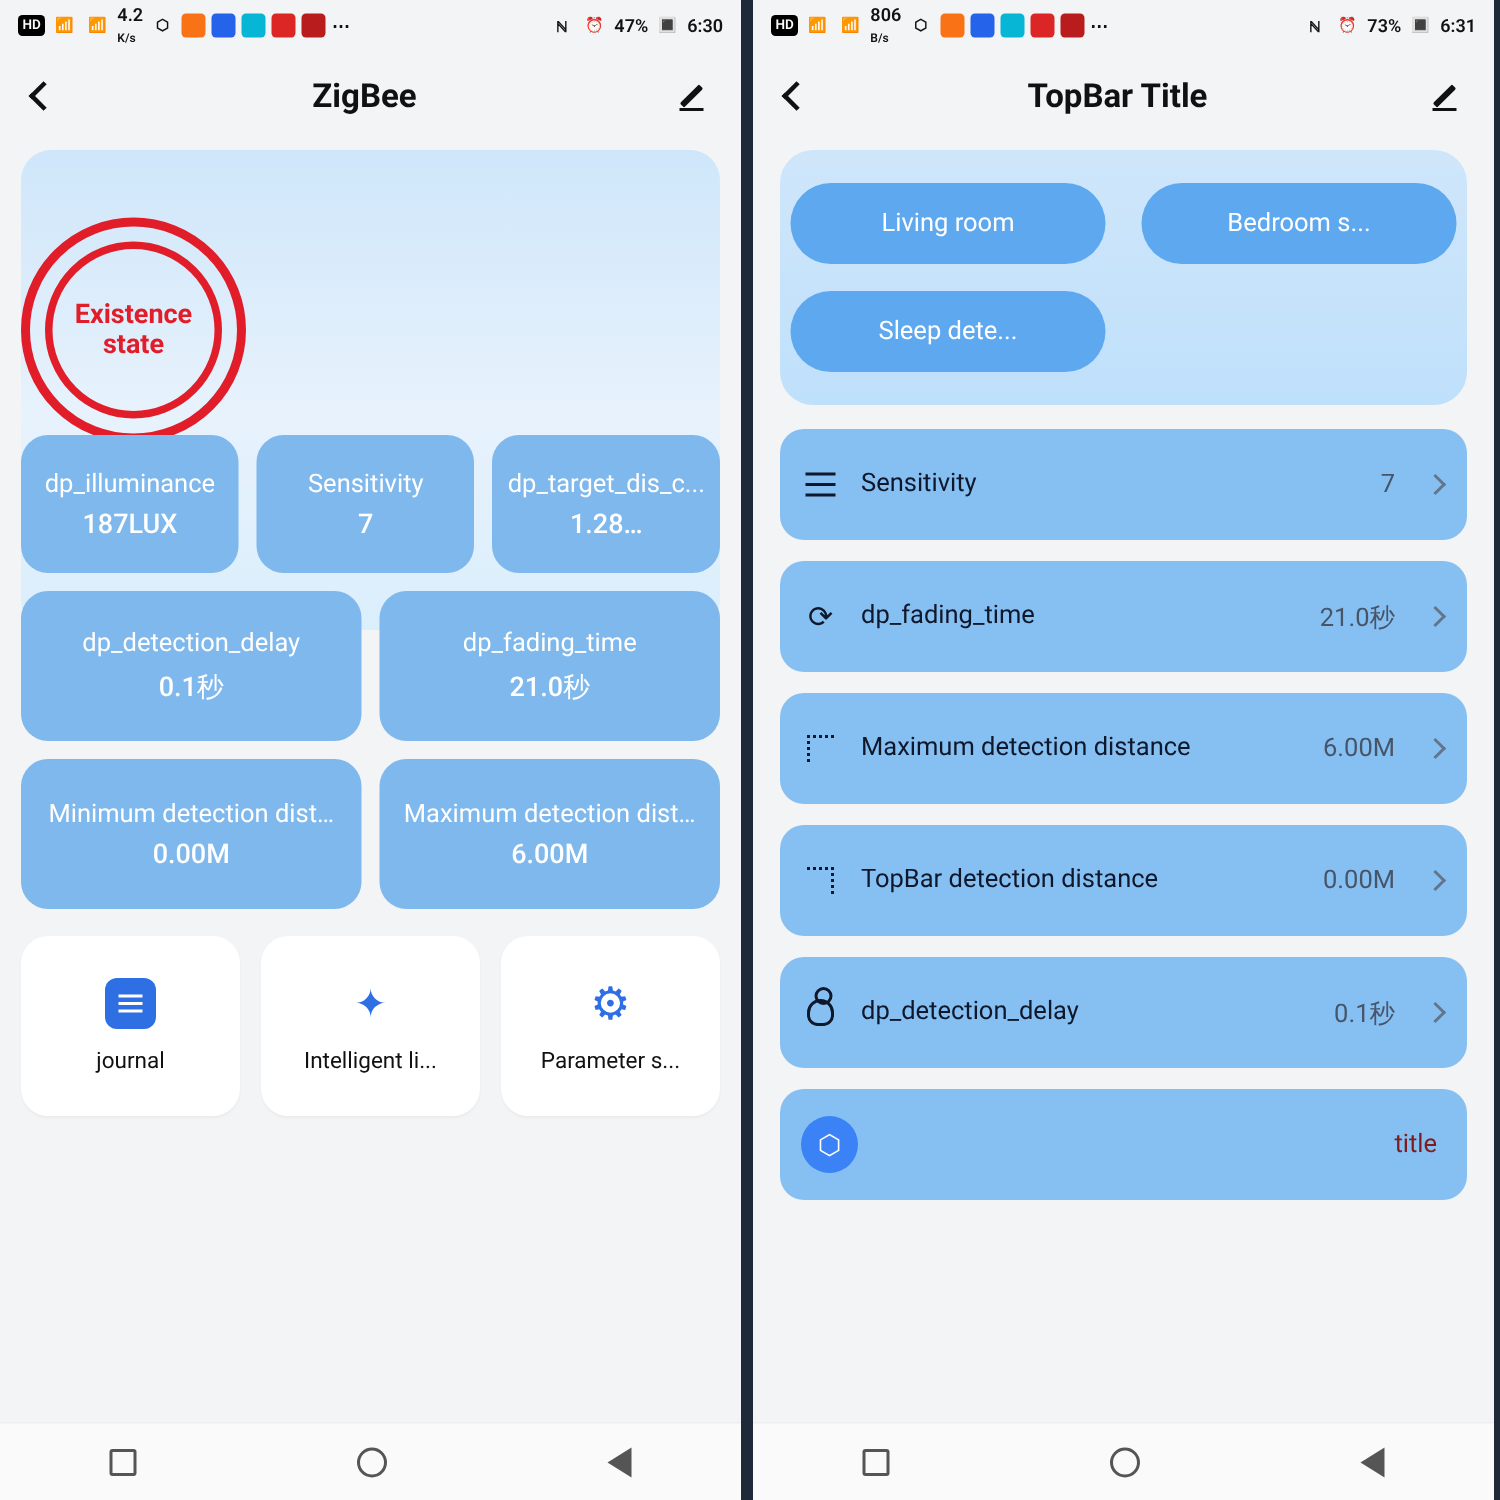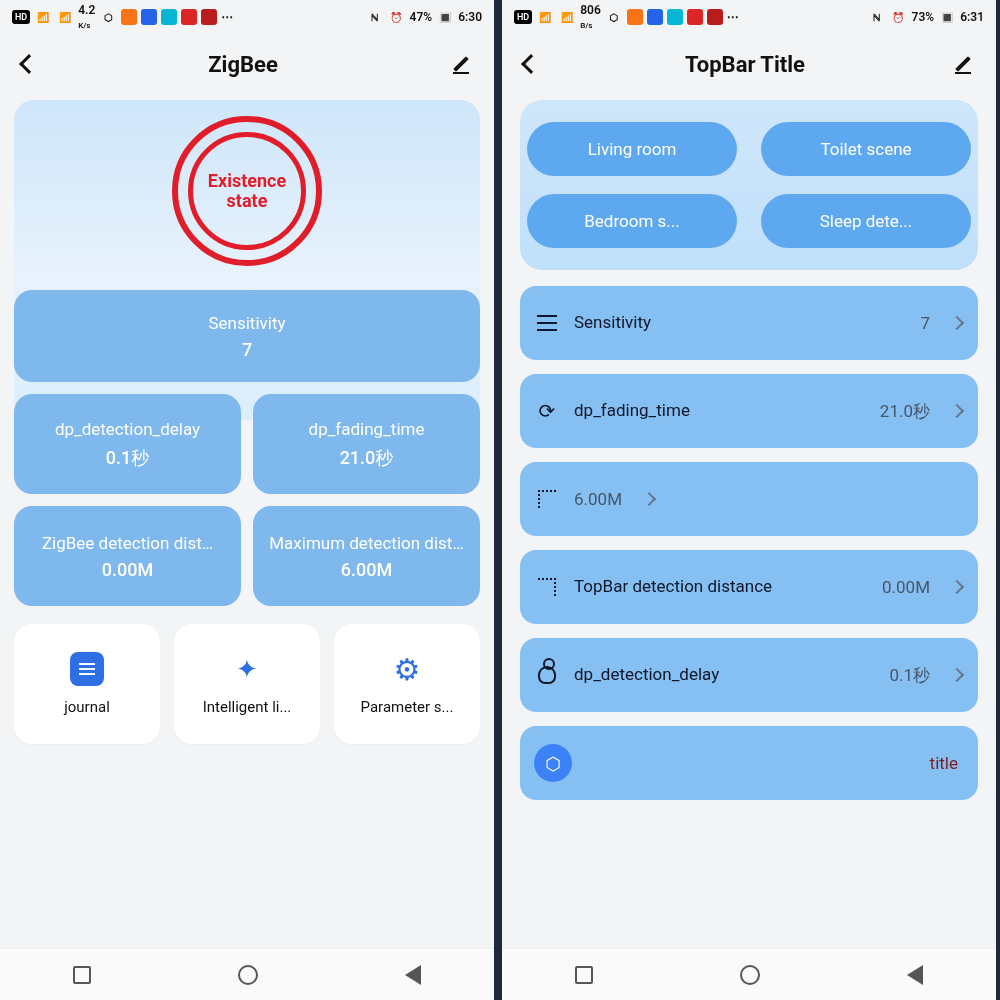--- a/index.html
+++ b/index.html
@@ -20,21 +20,21 @@
 
   
   .topbar { height: 60px; display: flex; align-items: center; justify-content: space-between; padding: 0 22px; }
   .topbar .title { flex: 1; text-align: center; font-size: 22px; font-weight: 700; color: #111; }
   .chev-left { width: 14px; height: 14px; border-left: 3px solid #111; border-bottom: 3px solid #111; transform: rotate(45deg); }
   .pencil { width: 22px; height: 22px; position: relative; }
   .pencil::before { content: ""; position: absolute; width: 18px; height: 4px; background: #111; transform: rotate(-45deg); top: 9px; left: 2px; border-radius: 1px; }
   .pencil::after { content: ""; position: absolute; width: 16px; height: 2px; background: #111; bottom: 1px; left: 3px; }
 
   
-  .hero { margin: 6px 14px 10px; height: 320px; border-radius: 20px; background: linear-gradient(180deg,#cfe6fa 0%, #e7f2fc 55%, #dbeefc 100%); display: flex; align-items: flex-start; justify-content: center; padding-top: 16px; }
+  .hero { margin: 6px 14px 10px; height: 320px; border-radius: 20px; background: linear-gradient(180deg,#cfe6fa 0%, #e7f2fc 55%, #dbeefc 100%); display: flex; align-items: flex-start; justify-content: flex-start; padding-top: 45px; }
   .ring-outer { width: 150px; height: 150px; border: 6px solid #e11d2a; border-radius: 50%; display: flex; align-items: center; justify-content: center; }
   .ring-inner { width: 118px; height: 118px; border: 5px solid #e11d2a; border-radius: 50%; display: flex; align-items: center; justify-content: center; text-align: center; color: #e11d2a; font-weight: 700; font-size: 18px; line-height: 1.1; }
 
   
   .tiles { padding: 0 14px; display: flex; flex-direction: column; gap: 12px; margin-top: -140px; }
   .row3 { display: flex; gap: 12px; }
   .tile { flex: 1; background: #7fb8ec; color: #fff; border-radius: 18px; padding: 14px 10px 12px; text-align: center; display: flex; flex-direction: column; align-items: center; justify-content: center; min-height: 92px; }
   .tile .lbl { font-size: 17px; line-height: 1.15; margin-bottom: 6px; }
   .tile .val { font-size: 18px; font-weight: 500; }
   .row3.wide .tile { min-height: 100px; }
@@ -115,37 +115,45 @@
       <div class="ring-outer">
         <div class="ring-inner">
             <span>Existence state</span>
           </div>
       </div>
     </div>
 
     <div class="tiles">
       <div class="row3">
         <div class="tile">
+          <div class="lbl">dp_illuminance</div>
+          <div class="val">187LUX</div>
+        </div>
+        <div class="tile">
           <div class="lbl">Sensitivity</div>
           <div class="val">7</div>
         </div>
+        <div class="tile">
+          <div class="lbl">dp_target_dis_c...</div>
+          <div class="val">1.28…</div>
+        </div>
       </div>
       <div class="row3 wide">
         <div class="tile">
           <div class="lbl">dp_detection_delay</div>
           <div class="val">0.1秒</div>
         </div>
         <div class="tile">
           <div class="lbl">dp_fading_time</div>
           <div class="val">21.0秒</div>
         </div>
       </div>
       <div class="row3 wide">
         <div class="tile">
-          <div class="lbl">ZigBee detection dist…</div>
+          <div class="lbl">Minimum detection dist…</div>
           <div class="val">0.00M</div>
         </div>
         <div class="tile">
           <div class="lbl">Maximum detection dist…</div>
           <div class="val">6.00M</div>
         </div>
       </div>
     </div>
 
     <div class="bcards">
@@ -198,23 +206,20 @@
       <div class="chev-left"></div>
       <div class="title">TopBar Title</div>
       <div class="pencil"></div>
     </div>
 
     <div class="scene-card">
       <div class="scene-btn">
           <span>Living room</span>
         </div>
       <div class="scene-btn">
-          <span>Toilet scene</span>
-        </div>
-      <div class="scene-btn">
           <span>Bedroom s...</span>
         </div>
       <div class="scene-btn">
           <span>Sleep dete...</span>
         </div>
     </div>
 
     <div class="rlist">
       <div class="ritem">
         <div class="ricn">
@@ -227,20 +232,21 @@
       <div class="ritem">
         <div class="ricn i-refresh">⟳</div>
         <div class="rlbl">dp_fading_time</div>
         <div class="rval">21.0秒</div>
         <div class="rchev"></div>
       </div>
       <div class="ritem">
         <div class="ricn">
             <span class="i-arrow-tl"></span>
           </div>
+        <div class="rlbl">Maximum detection distance</div>
         <div class="rval">6.00M</div>
         <div class="rchev"></div>
       </div>
       <div class="ritem">
         <div class="ricn">
             <span class="i-arrow-tl a2"></span>
           </div>
         <div class="rlbl">TopBar detection distance</div>
         <div class="rval">0.00M</div>
         <div class="rchev"></div>

